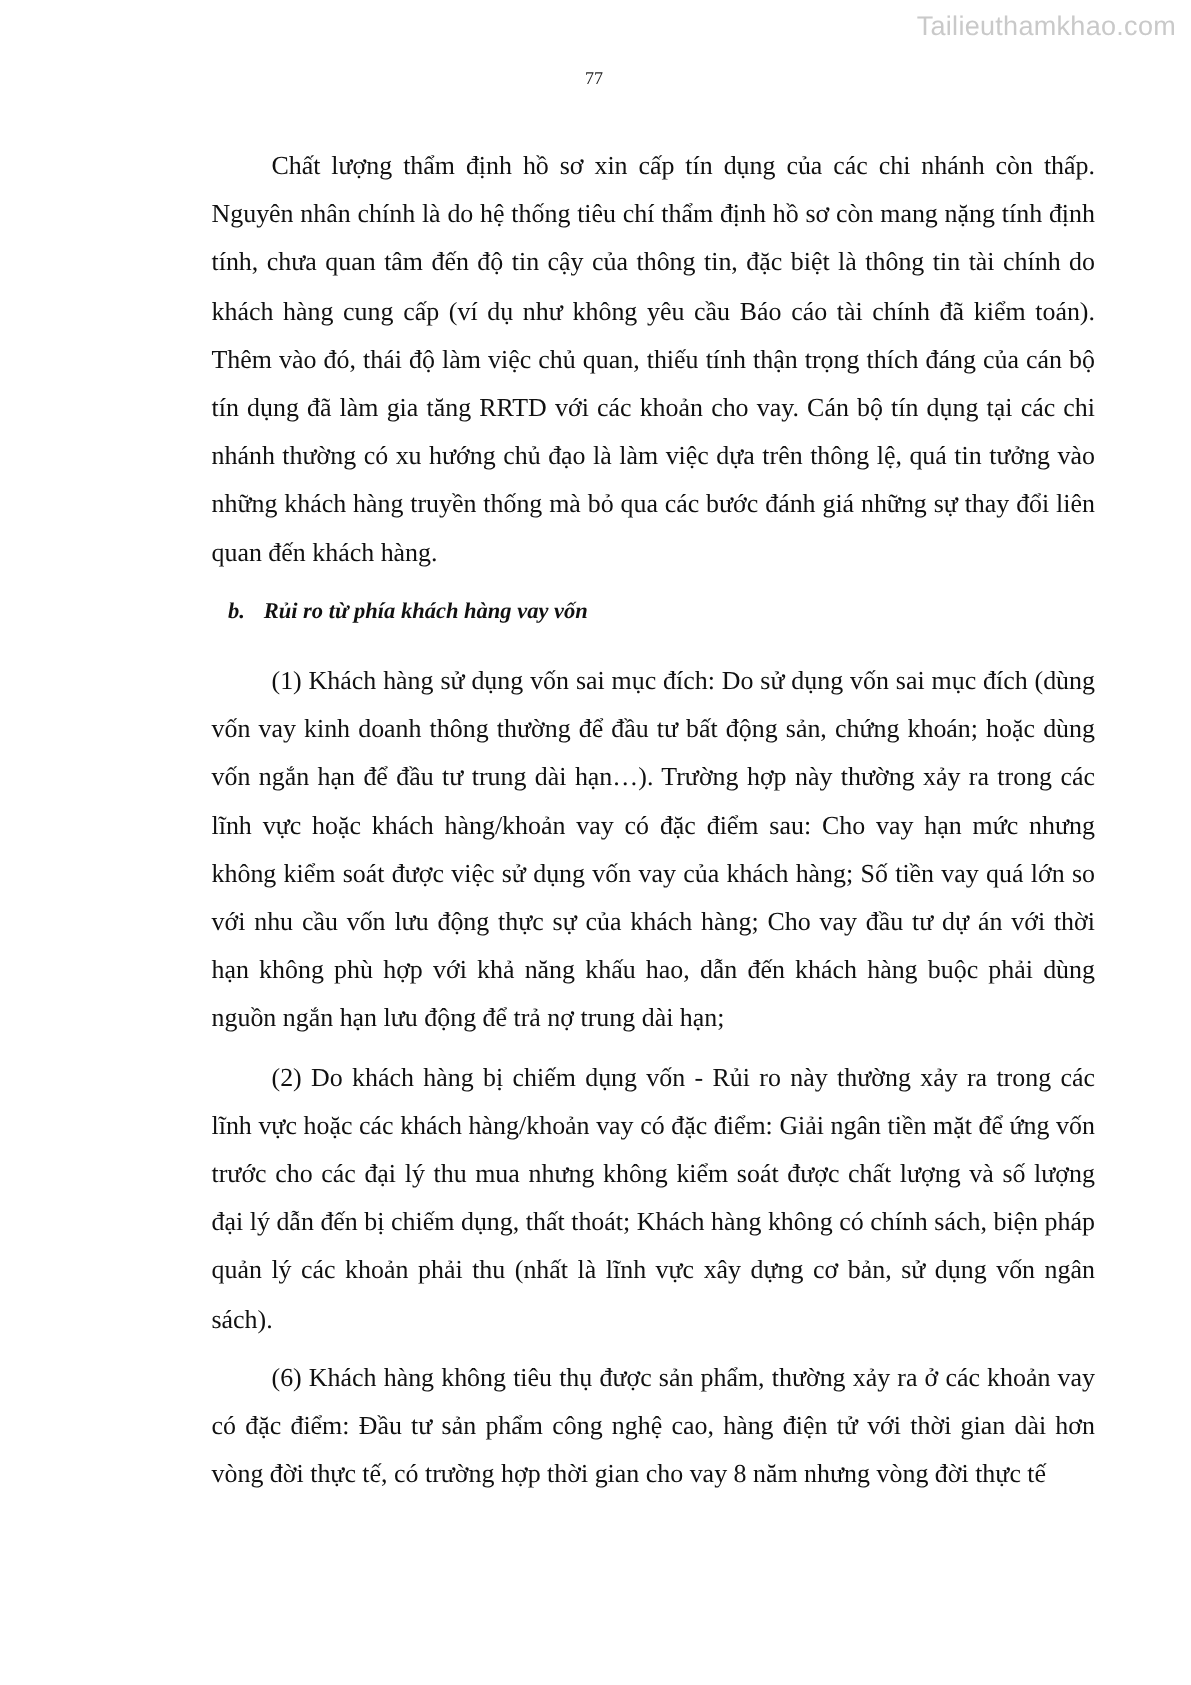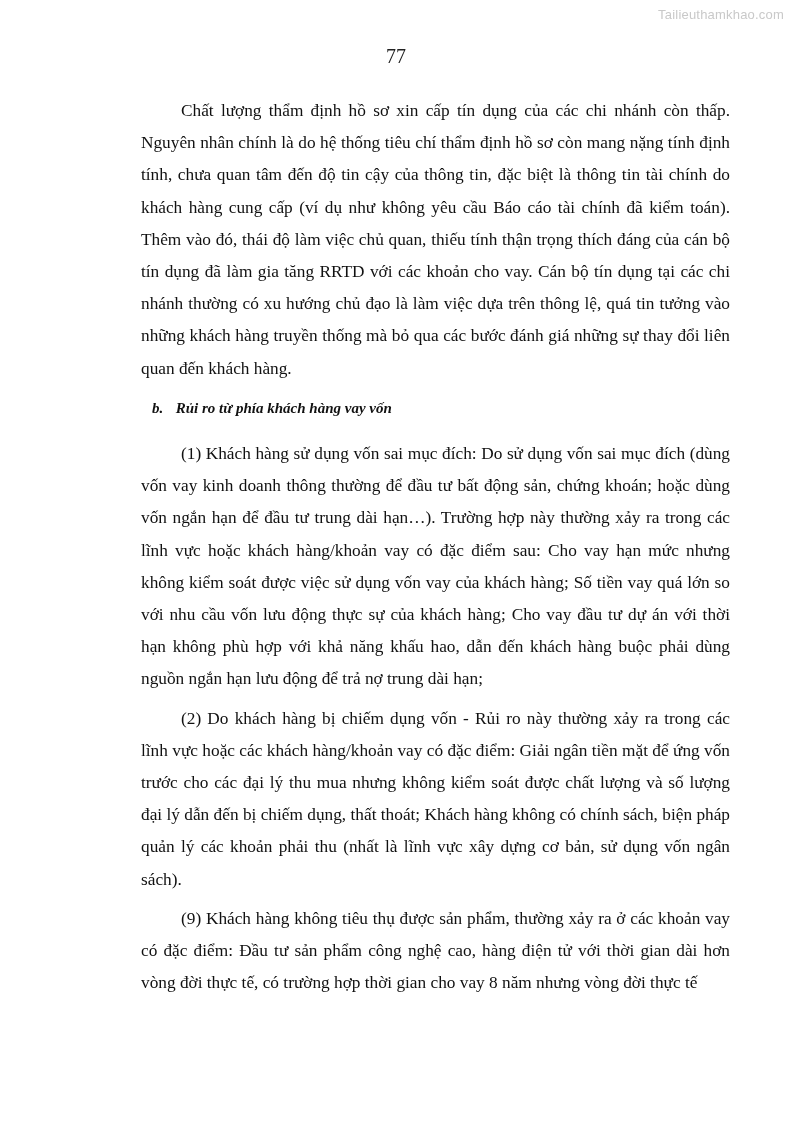--- a/index.html
+++ b/index.html
@@ -1,20 +1,20 @@
 <!DOCTYPE html>
 <html><head>
 <meta charset="utf-8">
 <style>
   html, body { margin: 0; padding: 0; background: #ffffff; }
   body { width: 794px; height: 1123px; position: relative; overflow: hidden;
          font-family: "Liberation Serif", "DejaVu Serif", serif; color: #111; }
   .watermark { position: absolute; top: 7px; right: 10px; font-family: "Liberation Sans", "DejaVu Sans", sans-serif;
-               font-size: 13px; color: #c9c9c9; letter-spacing: 0.2px; }
-  .page-number { position: absolute; top: 45px; left: 0; width: 792px; text-align: center; font-size: 20px; color: #222; }
+               font-size: 18px; color: #c9c9c9; letter-spacing: 0.2px; }
+  .page-number { position: absolute; top: 45px; left: 0; width: 792px; text-align: center; font-size: 12px; color: #222; }
   .content { position: absolute; top: 95px; left: 141px; width: 589px; }
   p { margin: 0; font-size: 17.3px; line-height: 32.2px; text-align: justify; text-align-last: left; }
   p.indent { text-indent: 40px; }
   .gap { height: 7px; }
   h3 { margin: 0; font-size: 15px; line-height: 32.2px; font-weight: bold; font-style: italic; padding-left: 11px; }
   h3 .num { display: inline-block; width: 20px; }
 </style>
 </head>
 <body>
 
@@ -27,14 +27,14 @@
   <h3>
     <span class="num">b.</span>
     <span>Rủi ro từ phía khách hàng vay vốn</span>
   </h3>
   <div class="gap"></div>
   <div class="gap"></div>
   <p class="indent">(1)  Khách hàng sử dụng vốn sai mục đích: Do sử dụng vốn sai mục đích (dùng vốn vay kinh doanh thông thường để đầu tư bất động sản, chứng khoán; hoặc dùng vốn ngắn hạn để đầu tư trung dài hạn…). Trường hợp này thường xảy ra trong các lĩnh vực hoặc khách hàng/khoản vay có đặc điểm sau: Cho vay hạn mức nhưng không kiểm soát được việc sử dụng vốn vay của khách hàng; Số tiền vay quá lớn so với nhu cầu vốn lưu động thực sự của khách hàng; Cho vay đầu tư dự án với thời hạn không phù hợp với khả năng khấu hao, dẫn đến khách hàng buộc phải dùng nguồn ngắn hạn lưu động để trả nợ trung dài hạn;</p>
   <div class="gap"></div>
   <p class="indent">(2) Do khách hàng bị chiếm dụng vốn - Rủi ro này thường xảy ra trong các lĩnh vực hoặc các khách hàng/khoản vay có đặc điểm: Giải ngân tiền mặt để ứng vốn trước cho các đại lý thu mua nhưng không kiểm soát được chất lượng và số lượng đại lý dẫn đến bị chiếm dụng, thất thoát; Khách hàng không có chính sách, biện pháp quản lý các khoản phải thu (nhất là lĩnh vực xây dựng cơ bản, sử dụng vốn ngân sách).</p>
   <div class="gap"></div>
-  <p class="indent">(9) Khách hàng không tiêu thụ được sản phẩm, thường xảy ra ở các khoản vay có đặc điểm: Đầu tư sản phẩm công nghệ cao, hàng điện tử với thời gian dài hơn vòng đời thực tế, có trường hợp thời gian cho vay 8 năm nhưng vòng đời thực tế</p>
+  <p class="indent">(6) Khách hàng không tiêu thụ được sản phẩm, thường xảy ra ở các khoản vay có đặc điểm: Đầu tư sản phẩm công nghệ cao, hàng điện tử với thời gian dài hơn vòng đời thực tế, có trường hợp thời gian cho vay 8 năm nhưng vòng đời thực tế</p>
 </div>
 
 </body></html>

